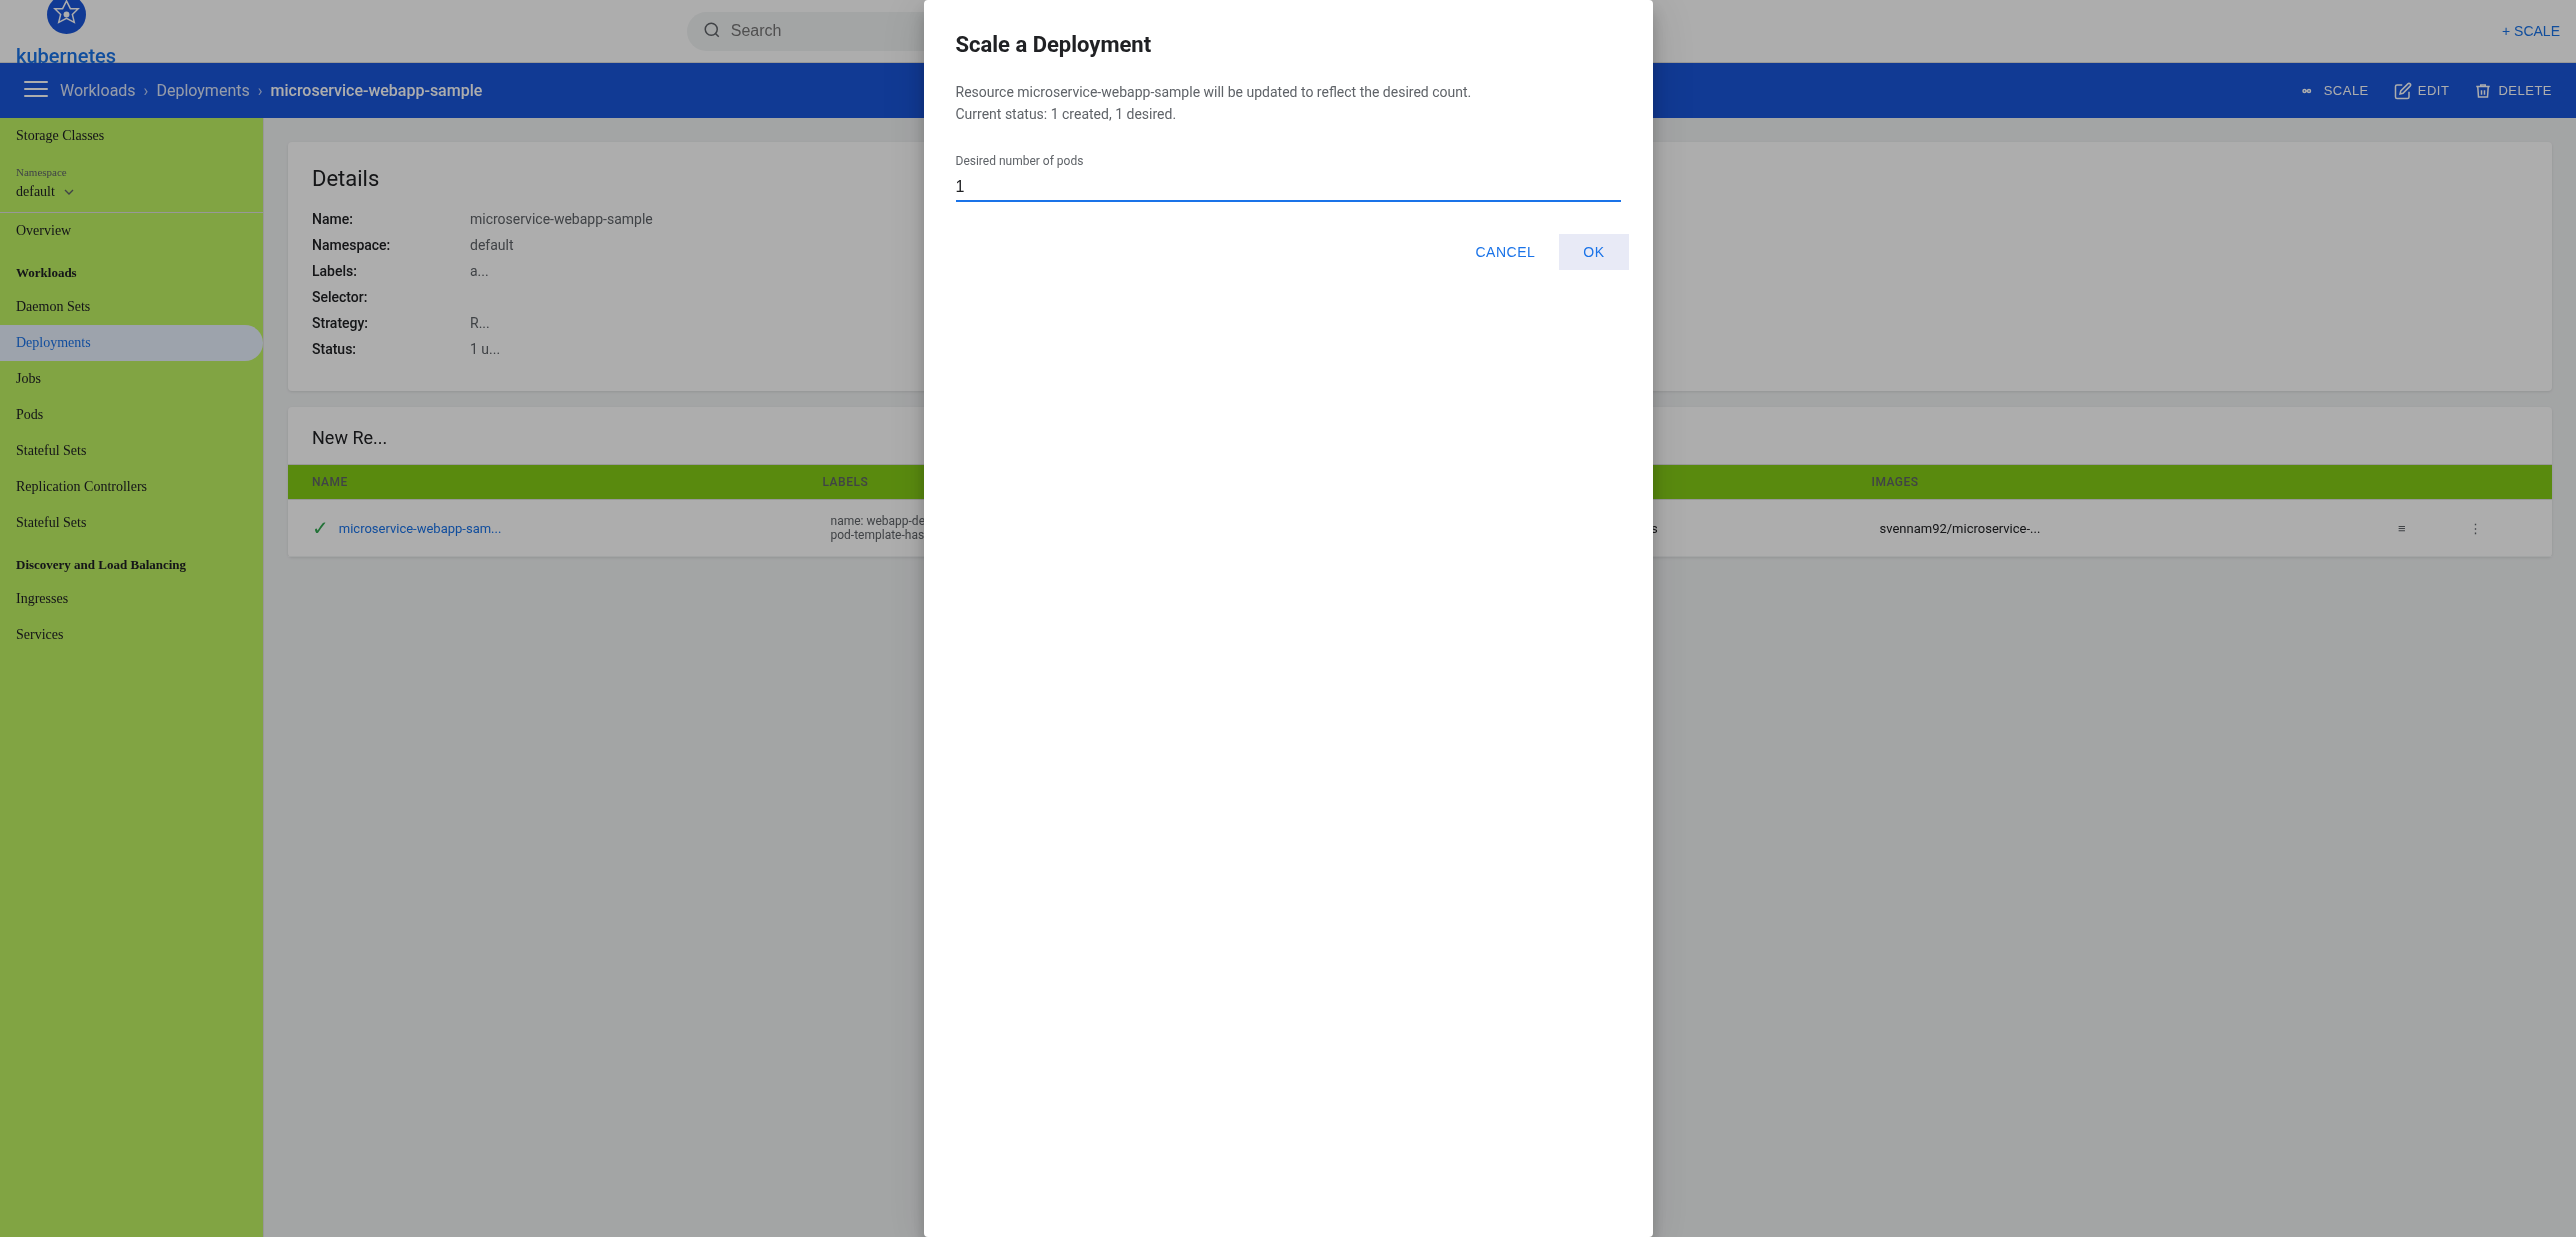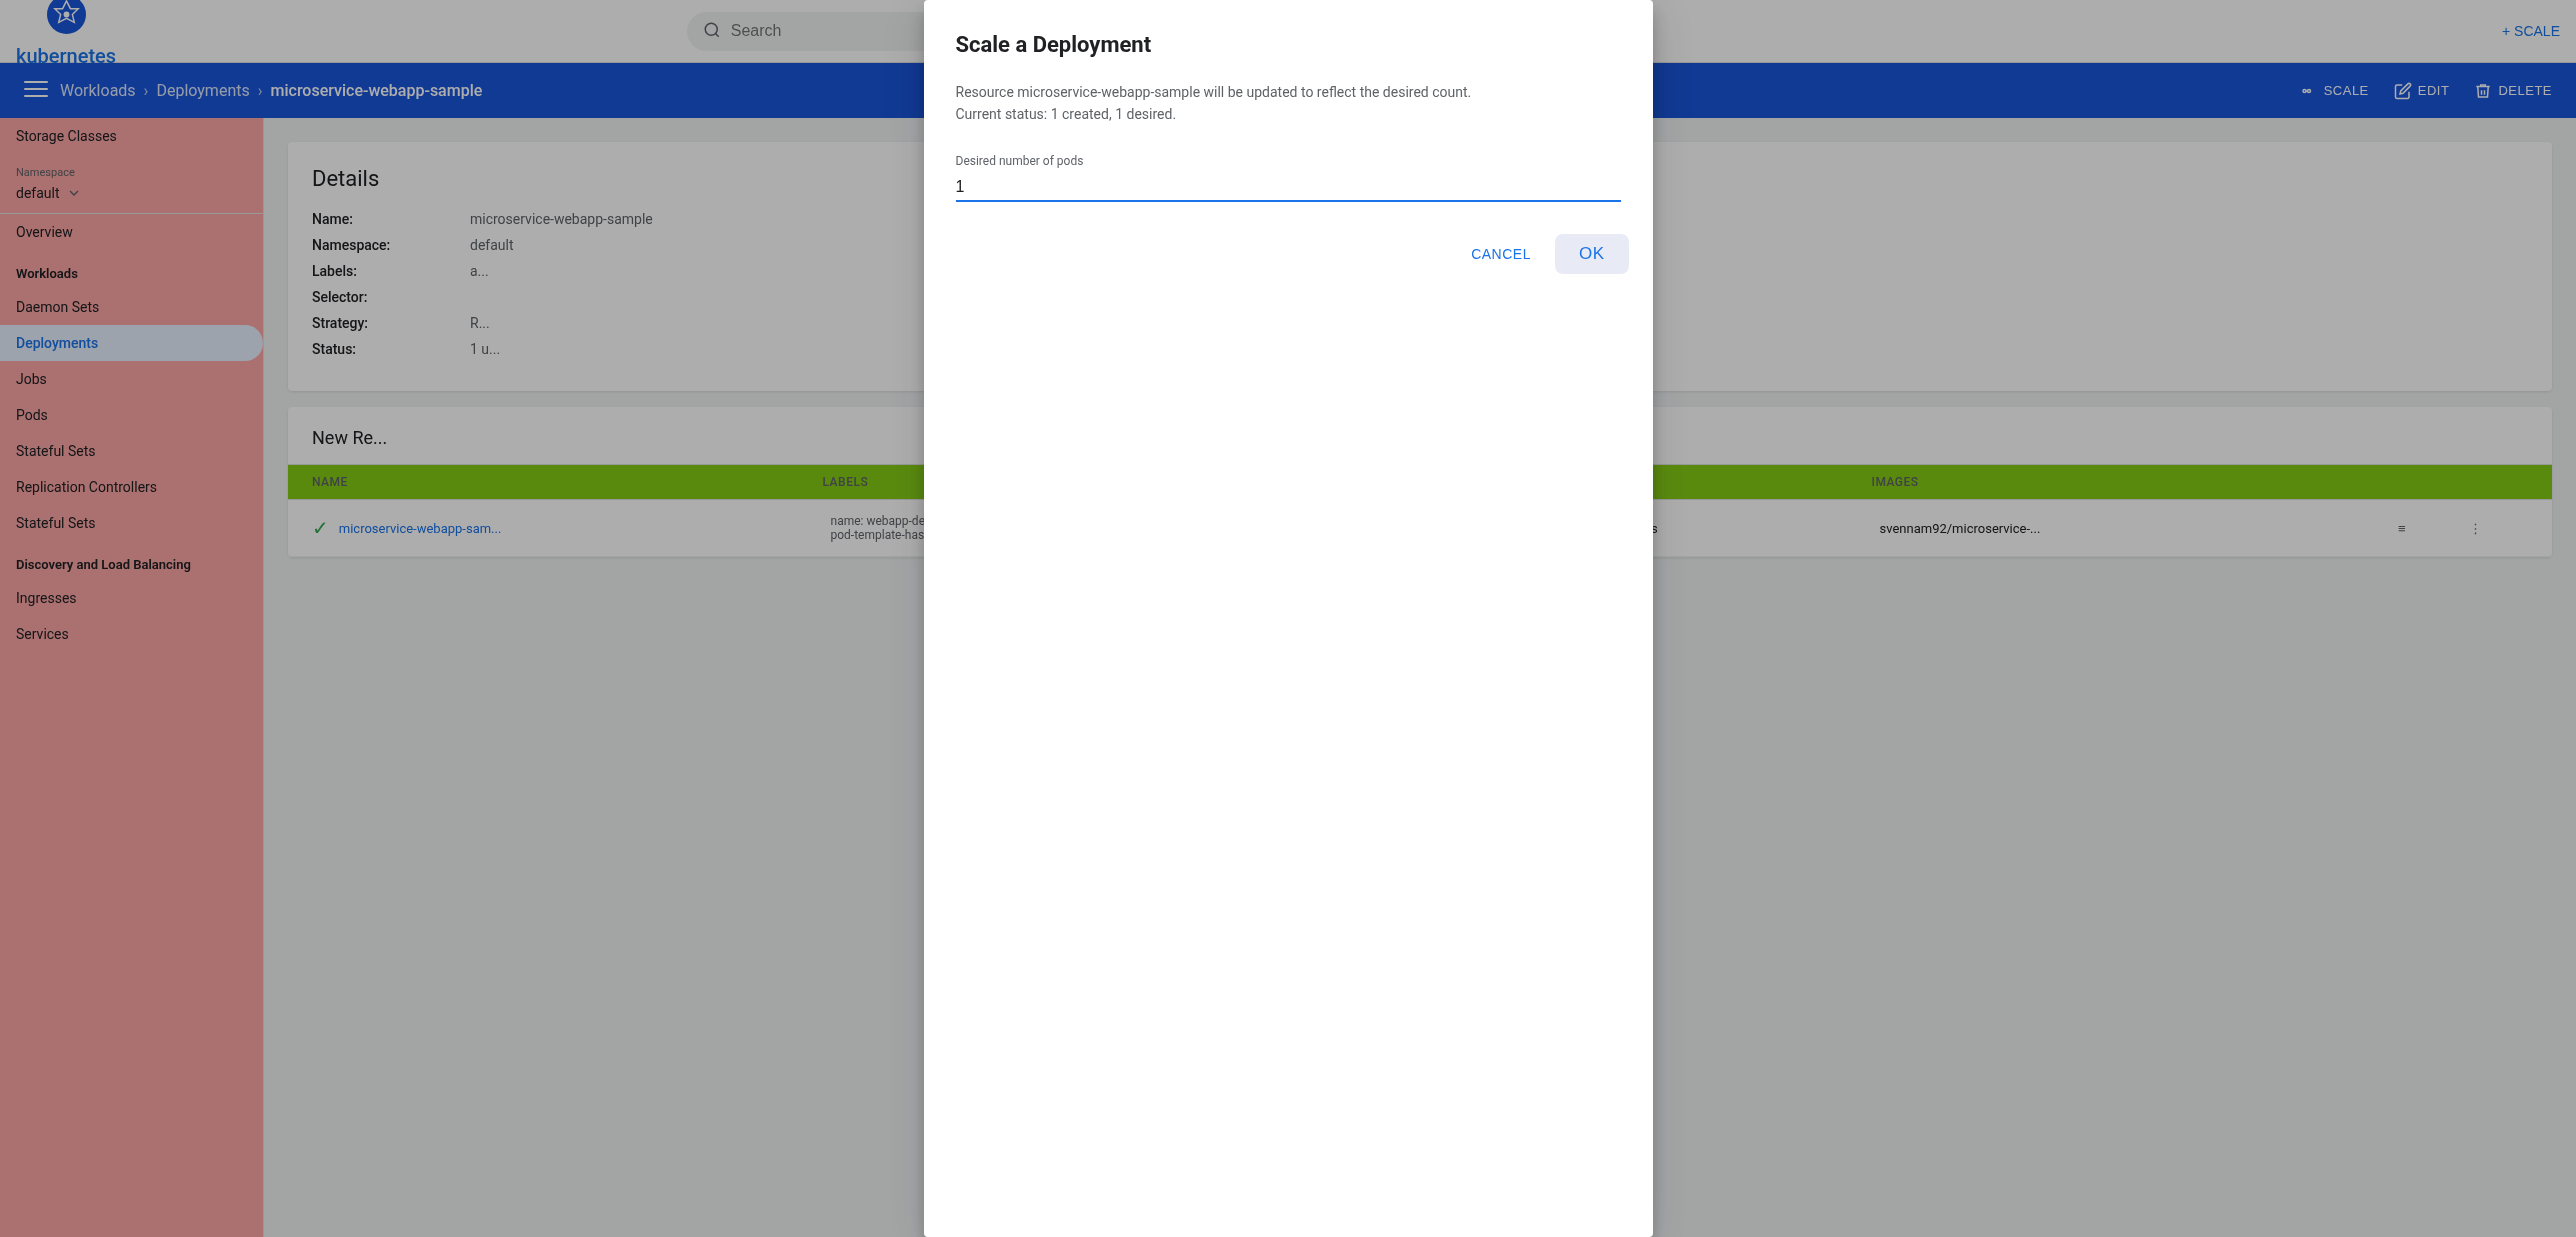--- a/index.html
+++ b/index.html
@@ -70,23 +70,24 @@
 
     
     .layout {
       display: flex;
       margin-top: 118px;
       height: calc(100vh - 118px);
     }
 
     
     .sidebar {
-      width: 264px; background: #fca5a5; overflow-y: auto; flex-shrink: 0;
+      width: 264px; background: #bef264; overflow-y: auto; flex-shrink: 0;
       border-right: 1px solid #e0e0e0;
       padding-bottom: 39px;
+      font-family: Liberation Serif, serif;
     }
     .sidebar-item {
       padding: 10px 16px; font-size: 14px; color: #202124; cursor: pointer;
       display: flex; align-items: center;
     }
     .sidebar-item.active { color: #1a73e8; background: #e8f0fe; border-radius: 0 24px 24px 0; font-weight: 500; }
     .namespace-section {
       padding: 12px 16px;
       border-bottom: 1px solid #e0e0e0;
     }
@@ -169,23 +170,23 @@
       gap: 8px;
     }
     .btn-cancel {
       background: transparent; border: none; color: #1a73e8;
       font-size: 14px; font-weight: 500; cursor: pointer;
       padding: 10px 16px; text-transform: uppercase; letter-spacing: 0.5px;
       border-radius: 4px;
     }
     .btn-ok {
       background: #e8eaf6; border: none; color: #1a73e8;
-      font-size: 17px; font-weight: 500; cursor: pointer;
+      font-size: 14px; font-weight: 500; cursor: pointer;
       padding: 10px 24px; text-transform: uppercase; letter-spacing: 0.5px;
-      border-radius: 8px;
+      border-radius: 0;
     }
   </style>
 </head>
 <body>
 
 <div class="top-header">
   <div class="logo-area">
     <svg class="logo-icon" viewBox="0 0 40 40" xmlns="http://www.w3.org/2000/svg">
       <circle cx="20" cy="20" r="20" fill="#1a56db"></circle>
       <polygon points="20,6 24,14 32,14 26,20 28,28 20,24 12,28 14,20 8,14 16,14" fill="none" stroke="white" stroke-width="1.5"></polygon>

